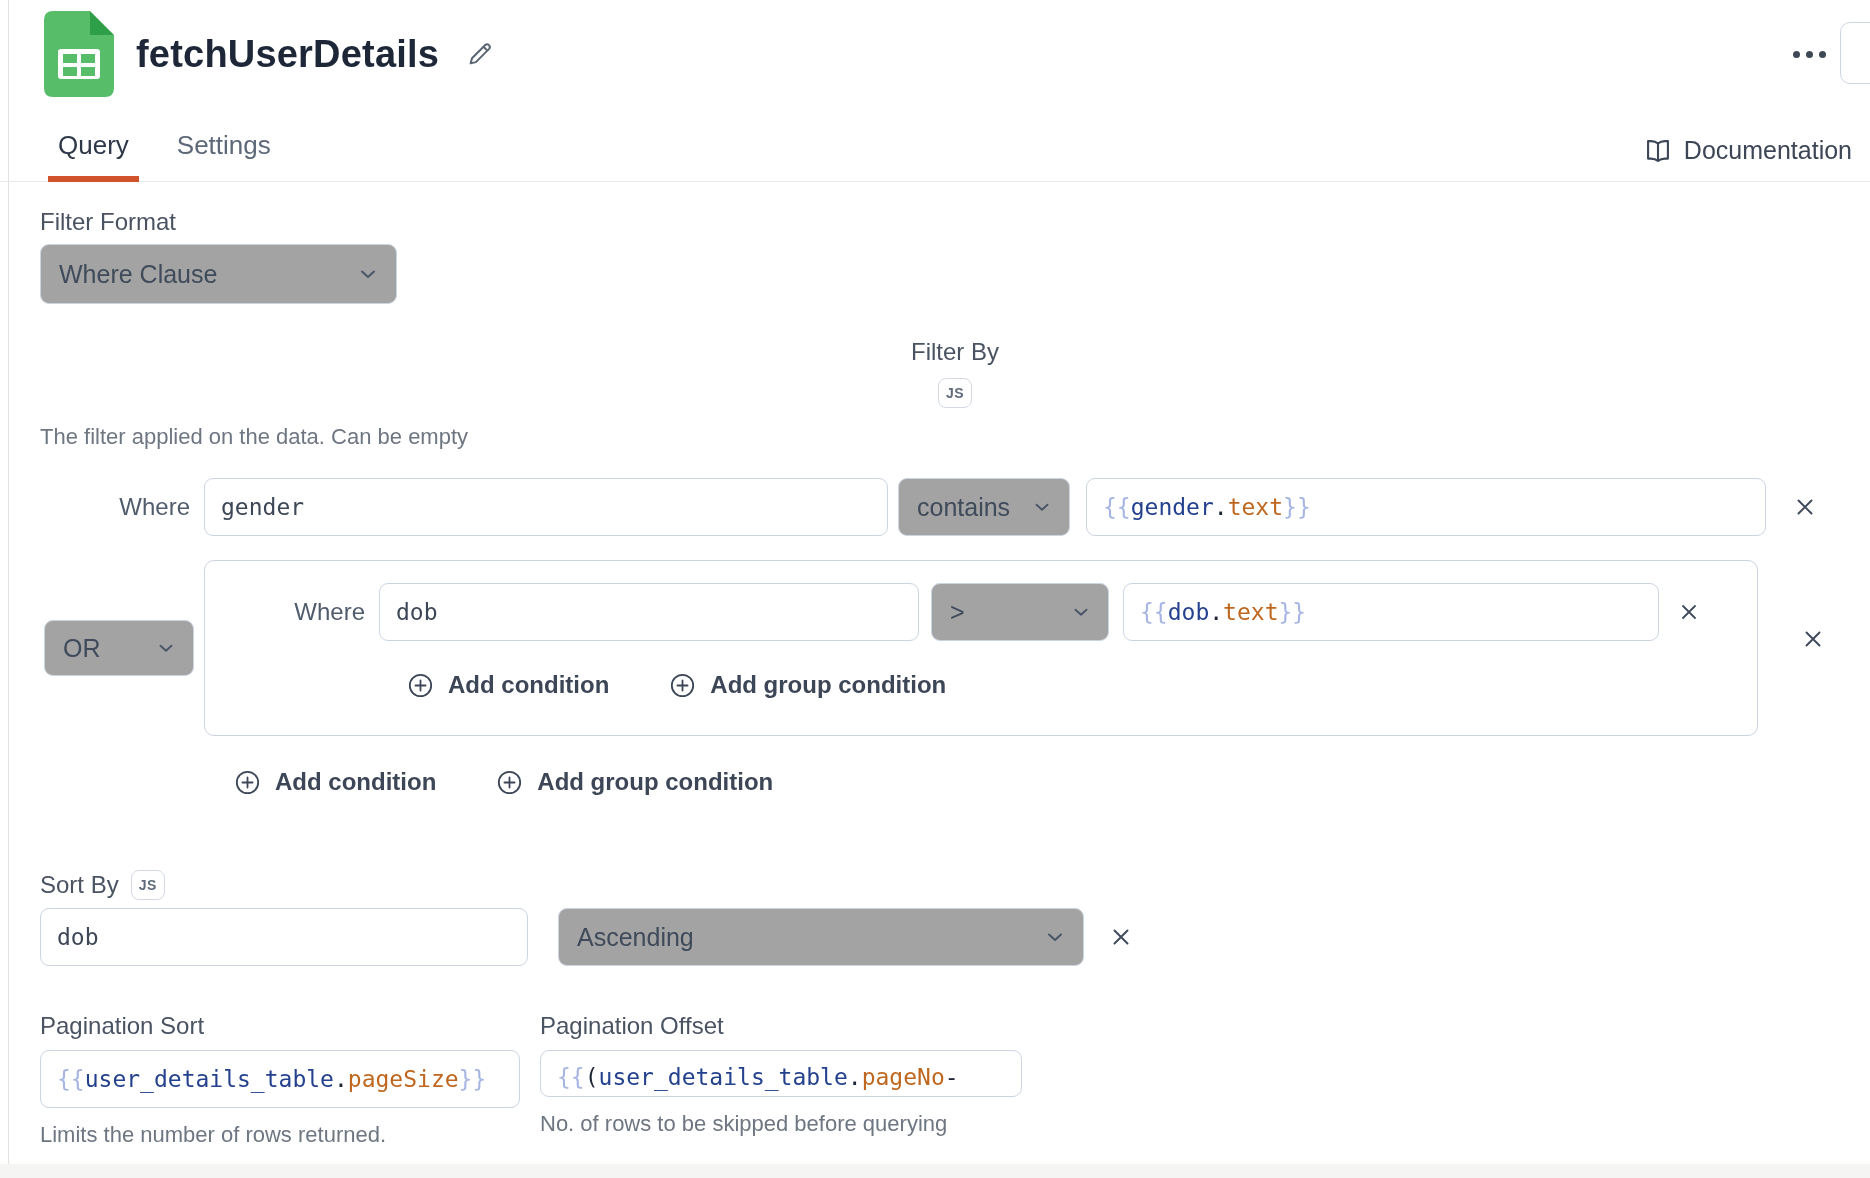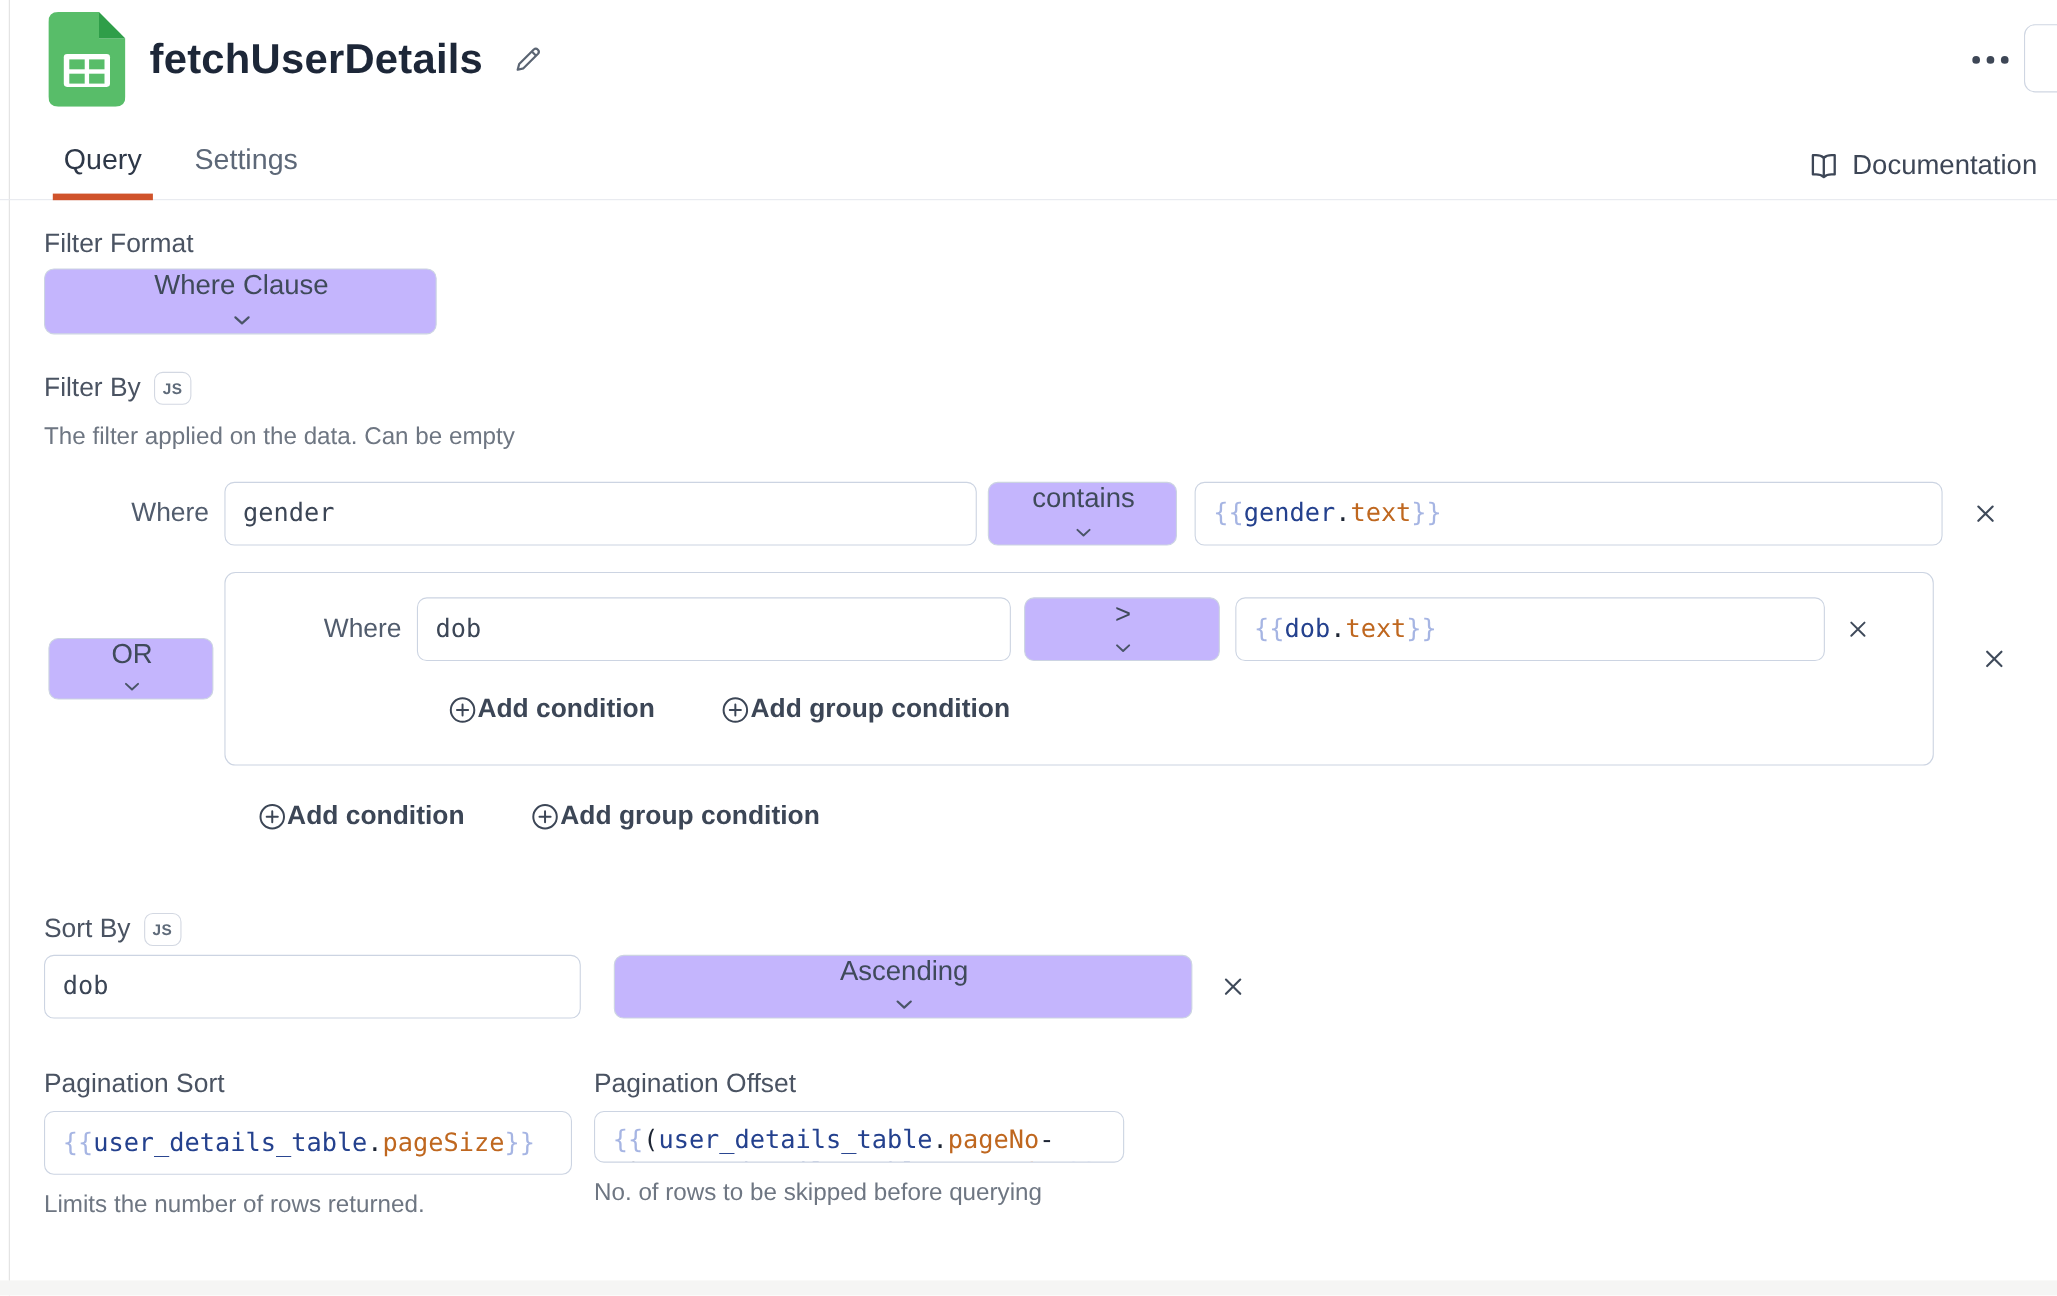--- a/index.html
+++ b/index.html
@@ -33,22 +33,22 @@
   .content { padding: 0 0 0 40px; }
   .field-label { font-size: 24px; color: #4a5362; }
   .mt-label { margin-top: 26px; }
   .label-row { display: flex; align-items: center; gap: 12px; }
   .js-badge { display: inline-flex; align-items: center; justify-content: center; min-width: 34px; height: 30px;
     padding: 0 5px; border: 1px solid #d3d8e2; border-radius: 8px; font-size: 14px; font-weight: 600;
     color: #5f6b7a; letter-spacing: 0.5px; cursor: pointer; background: #fff; }
   .helper { font-size: 22px; color: #6e7682; }
 
   .select { display: flex; align-items: center; justify-content: space-between; height: 60px;
-    border: 1px solid #ccd4e2; border-radius: 9px; background: #c4b5fd; padding: 0 16px 0 18px;
-    font-size: 25px; color: #3f4a5a; cursor: pointer; flex-direction: column; }
+    border: 1px solid #ccd4e2; border-radius: 9px; background: #a3a3a3; padding: 0 16px 0 18px;
+    font-size: 25px; color: #3f4a5a; cursor: pointer; }
   .input { display: flex; align-items: center; height: 58px; border: 1px solid #ccd4e2; border-radius: 9px;
     background: #fff; padding: 0 16px; cursor: text; overflow: hidden; white-space: nowrap; }
   .mono, .code { font-family: "DejaVu Sans Mono", "Liberation Mono", monospace; font-size: 23px; color: #3c4656; }
   .tok-brace { color: #a6b5e3; }
   .tok-ident { color: #24418e; }
   .tok-punct { color: #1d2534; }
   .tok-prop  { color: #bf671f; }
 
   .filter-format-select { width: 357px; height: 60px; margin-top: 8px; }
 
@@ -64,21 +64,21 @@
     padding: 22px 0 36px 0; }
   .group-box .cond-row { margin-top: 0; }
   .inner-where { width: 74px; margin-left: 86px; }
   .w-col2 { width: 540px; } .w-op2 { width: 178px; margin-left: 12px; } .w-val2 { width: 536px; margin-left: 14px; }
   .x-inner { margin-left: 18px; }
   .x-outer { margin-left: 42px; margin-top: 66px; }
 
   .add-row { display: flex; align-items: center; gap: 14px; }
   .add-row.in-group { margin-left: 202px; margin-top: 30px; }
   .add-row.outer { margin-left: 194px; margin-top: 32px; }
-  .add-btn { display: inline-flex; align-items: center; background: none; border: none; cursor: pointer;
+  .add-btn { display: inline-flex; align-items: center; gap: 14px; background: none; border: none; cursor: pointer;
     font-size: 24px; font-weight: 600; color: #3c4656; font-family: inherit; }
   .add-btn + .add-btn { margin-left: 46px; }
 
   .sort-label-row { margin-top: 74px; }
   .sort-row { display: flex; align-items: center; margin-top: 8px; }
   .w-sortcol { width: 488px; } .w-sortorder { width: 526px; height: 58px; margin-left: 30px; }
   .x-sort { margin-left: 24px; }
   .add-param { margin-top: 34px; margin-left: 34px; }
 
   .pag-row { display: flex; margin-top: 46px; }
@@ -151,21 +151,21 @@
     <div class="field-label mt-label">Filter Format</div>
     <div class="select filter-format-select">
       <span>Where Clause</span>
       <span>
         <svg width="24" height="24" viewBox="0 0 24 24" fill="none" stroke="#4a5568" stroke-width="2" stroke-linecap="round" stroke-linejoin="round">
             <path d="M6 9.5 L12 15 L18 9.5"></path>
           </svg>
       </span>
     </div>
 
-    <div class="label-row" style="margin-top:34px;">
+    <div class="label-row" style="margin-top:34px;flex-direction:column;">
       <span class="field-label">Filter By</span>
       <span class="js-badge">JS</span>
     </div>
     <div class="helper" style="margin-top:16px;">The filter applied on the data. Can be empty</div>
 
     <div class="cond-row">
       <span class="where-label">Where</span>
       <div class="input mono w-col1 gap">
         <span>gender</span>
       </div>

